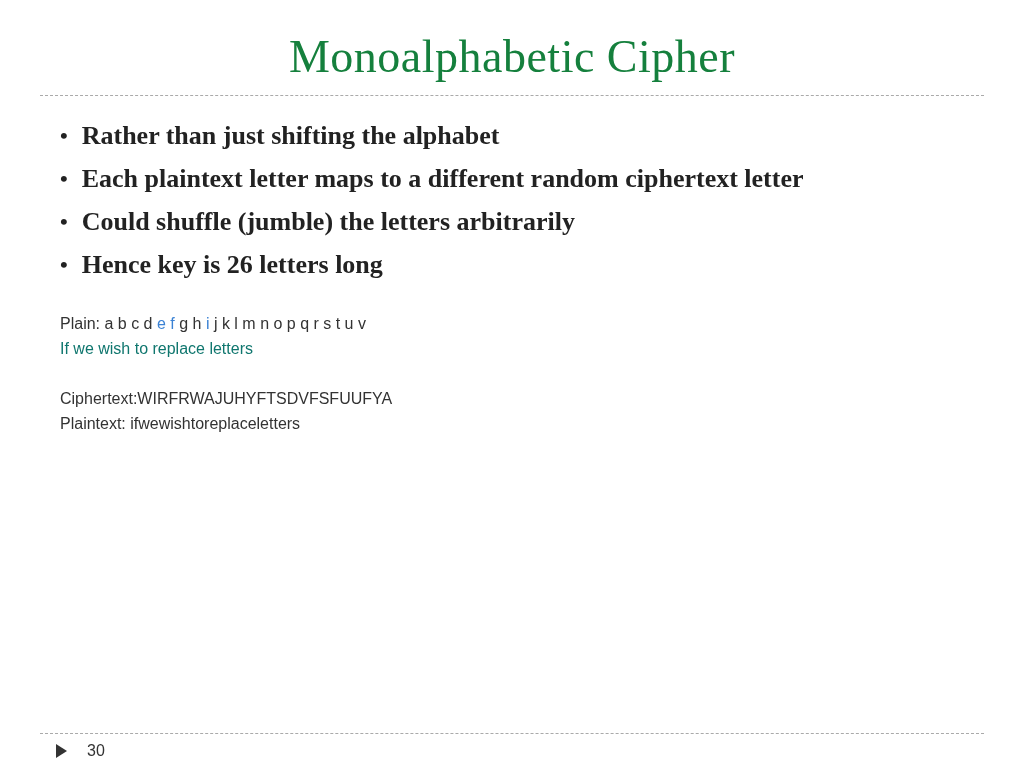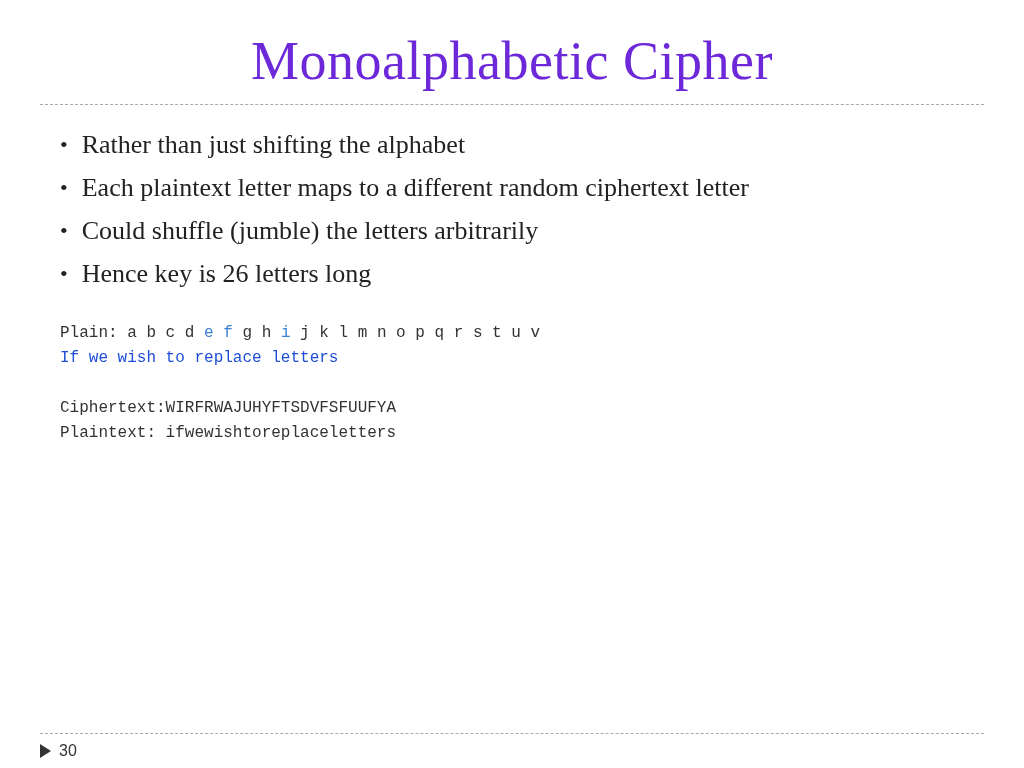--- a/index.html
+++ b/index.html
@@ -20,40 +20,41 @@
       display: flex;
       flex-direction: column;
     }
 
     .header {
       padding: 30px 60px 12px 60px;
       text-align: center;
     }
 
     .title {
-      font-size: 54px;
+      font-size: 46px;
       font-weight: normal;
-      color: #6d28d9;
+      color: #15803d;
       letter-spacing: 0.5px;
     }
 
     .divider {
       border: none;
       border-top: 1.5px dashed #aaaaaa;
       margin: 0 40px;
     }
 
     .content {
       padding: 22px 60px 10px 60px;
       flex: 1;
     }
 
     .bullet-list {
       list-style: none;
       margin-bottom: 30px;
+      font-weight: bold;
     }
 
     .bullet-list li {
       font-size: 26px;
       color: #222222;
       margin-bottom: 8px;
       display: flex;
       align-items: flex-start;
       line-height: 1.35;
     }
@@ -61,49 +62,49 @@
     .bullet-list li::before {
       content: '•';
       font-size: 22px;
       margin-right: 14px;
       margin-top: 3px;
       flex-shrink: 0;
       color: #222222;
     }
 
     .code-section {
-      font-family: Liberation Mono, monospace;
+      font-family: Liberation Sans, sans-serif;
       font-size: 16px;
       line-height: 1.55;
       margin-top: 22px;
     }
 
     .code-line {
       white-space: pre;
       color: #333333;
     }
 
     span.blue { color: #3b82d4; }
     span.red  { color: #cc2200; }
 
     .highlight-red {
-      color: #1d4ed8;
+      color: #0f766e;
     }
 
     .footer-divider {
       border: none;
       border-top: 1.5px dashed #aaaaaa;
       margin: 0 40px;
     }
 
     .footer {
       display: flex;
       align-items: center;
-      padding: 8px 40px;
-      gap: 8px;
+      padding: 8px 56px;
+      gap: 20px;
     }
 
     .footer-arrow {
       width: 0;
       height: 0;
       border-top: 7px solid transparent;
       border-bottom: 7px solid transparent;
       border-left: 11px solid #333333;
       display: inline-block;
     }

